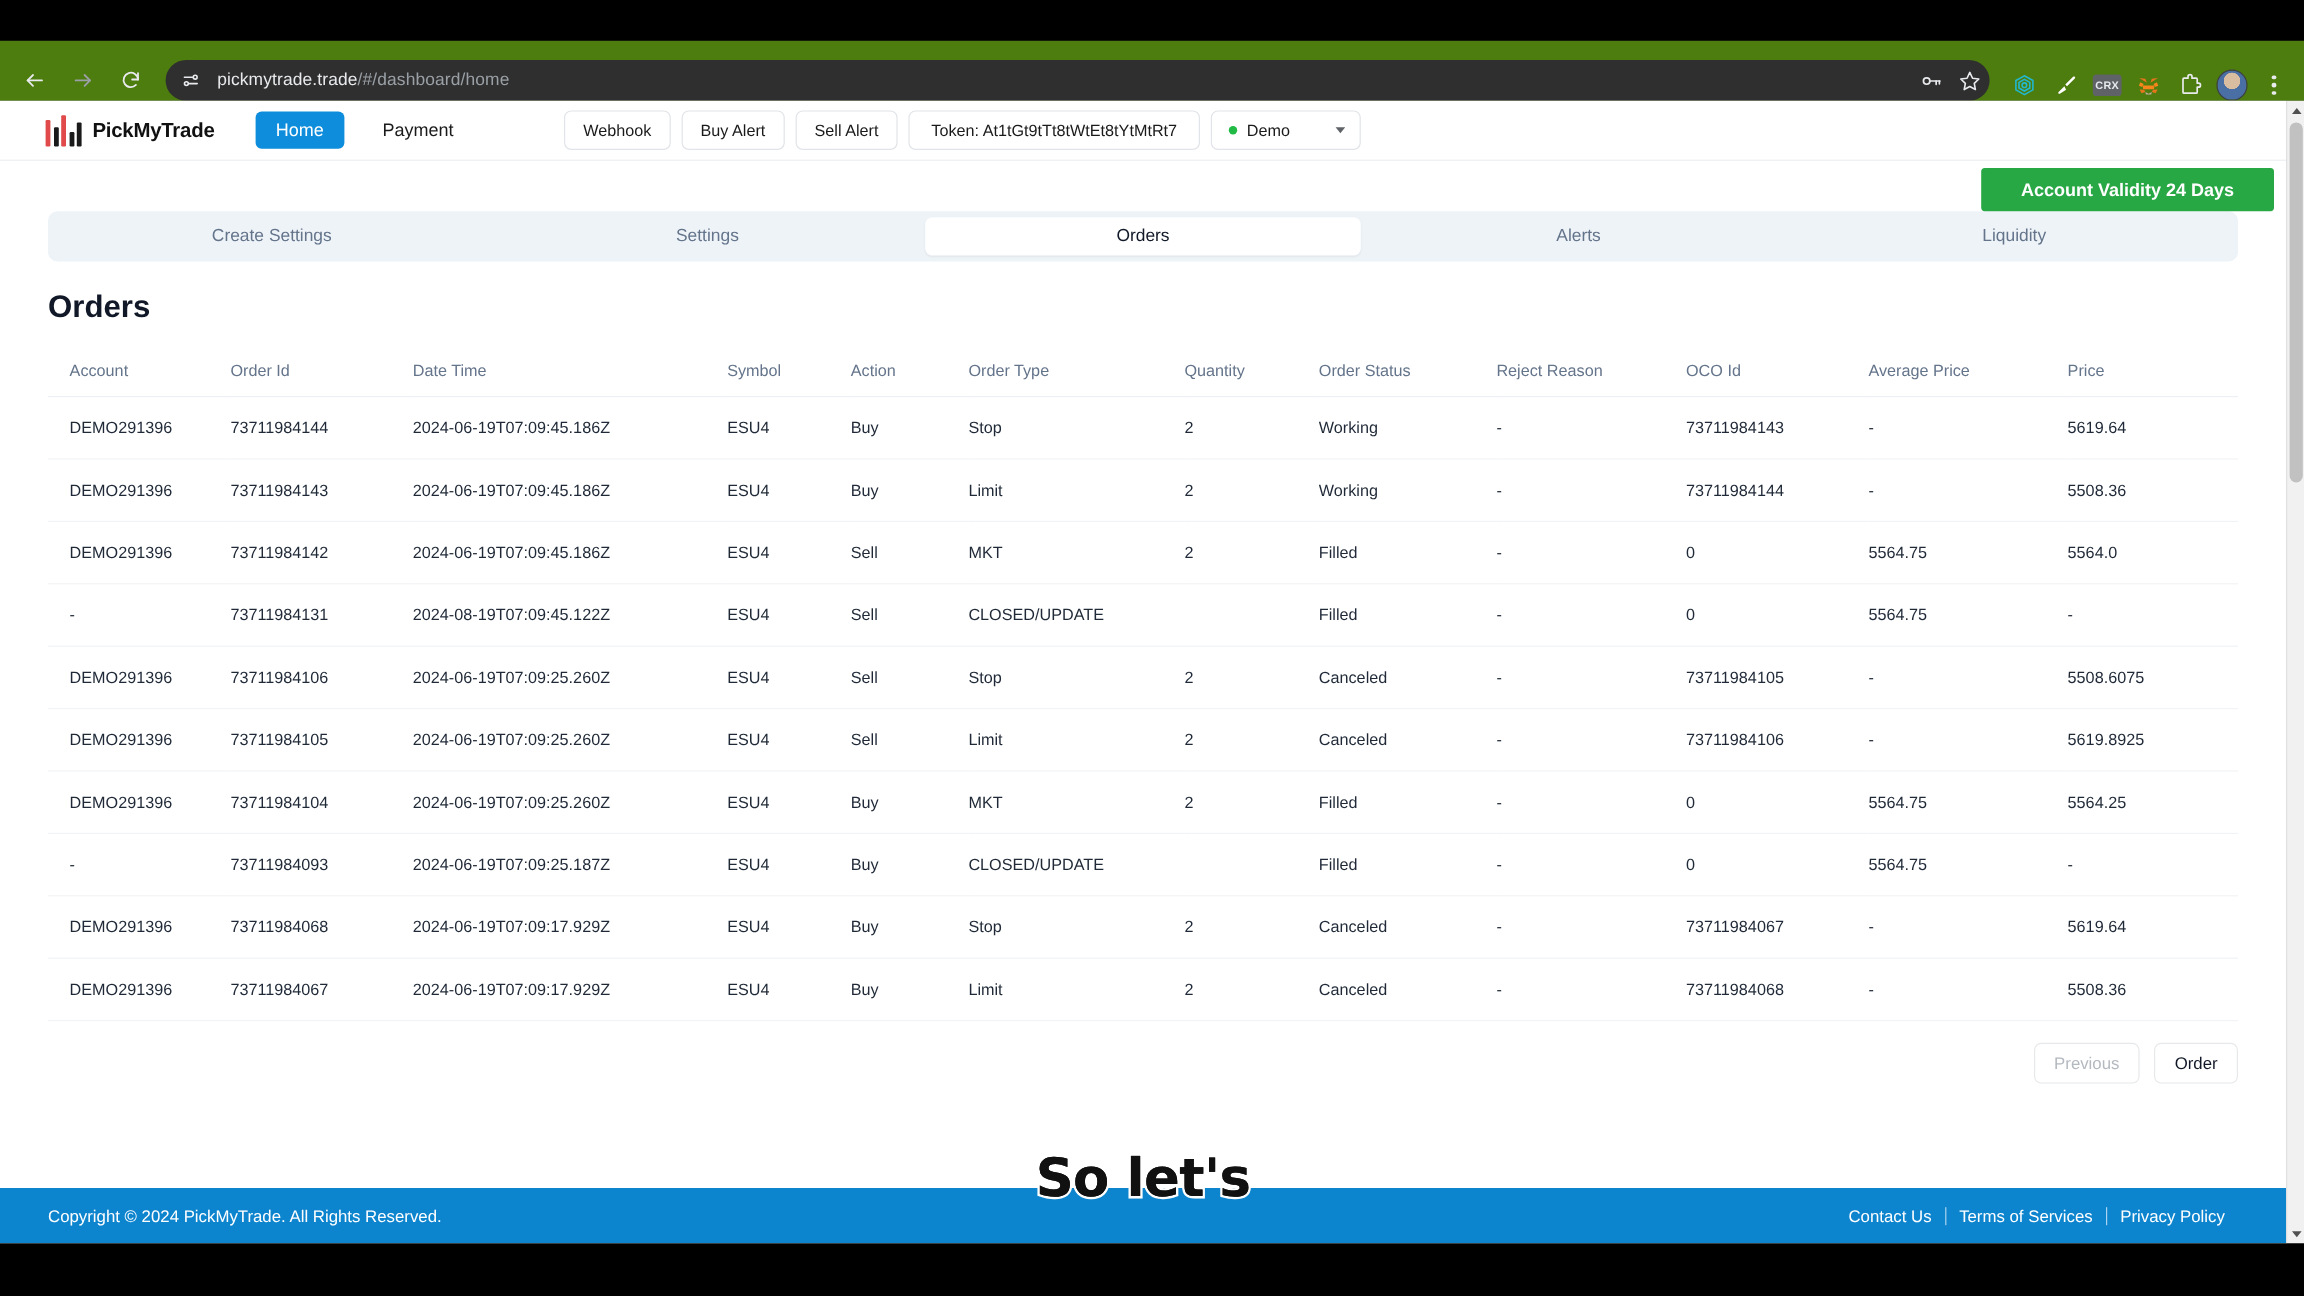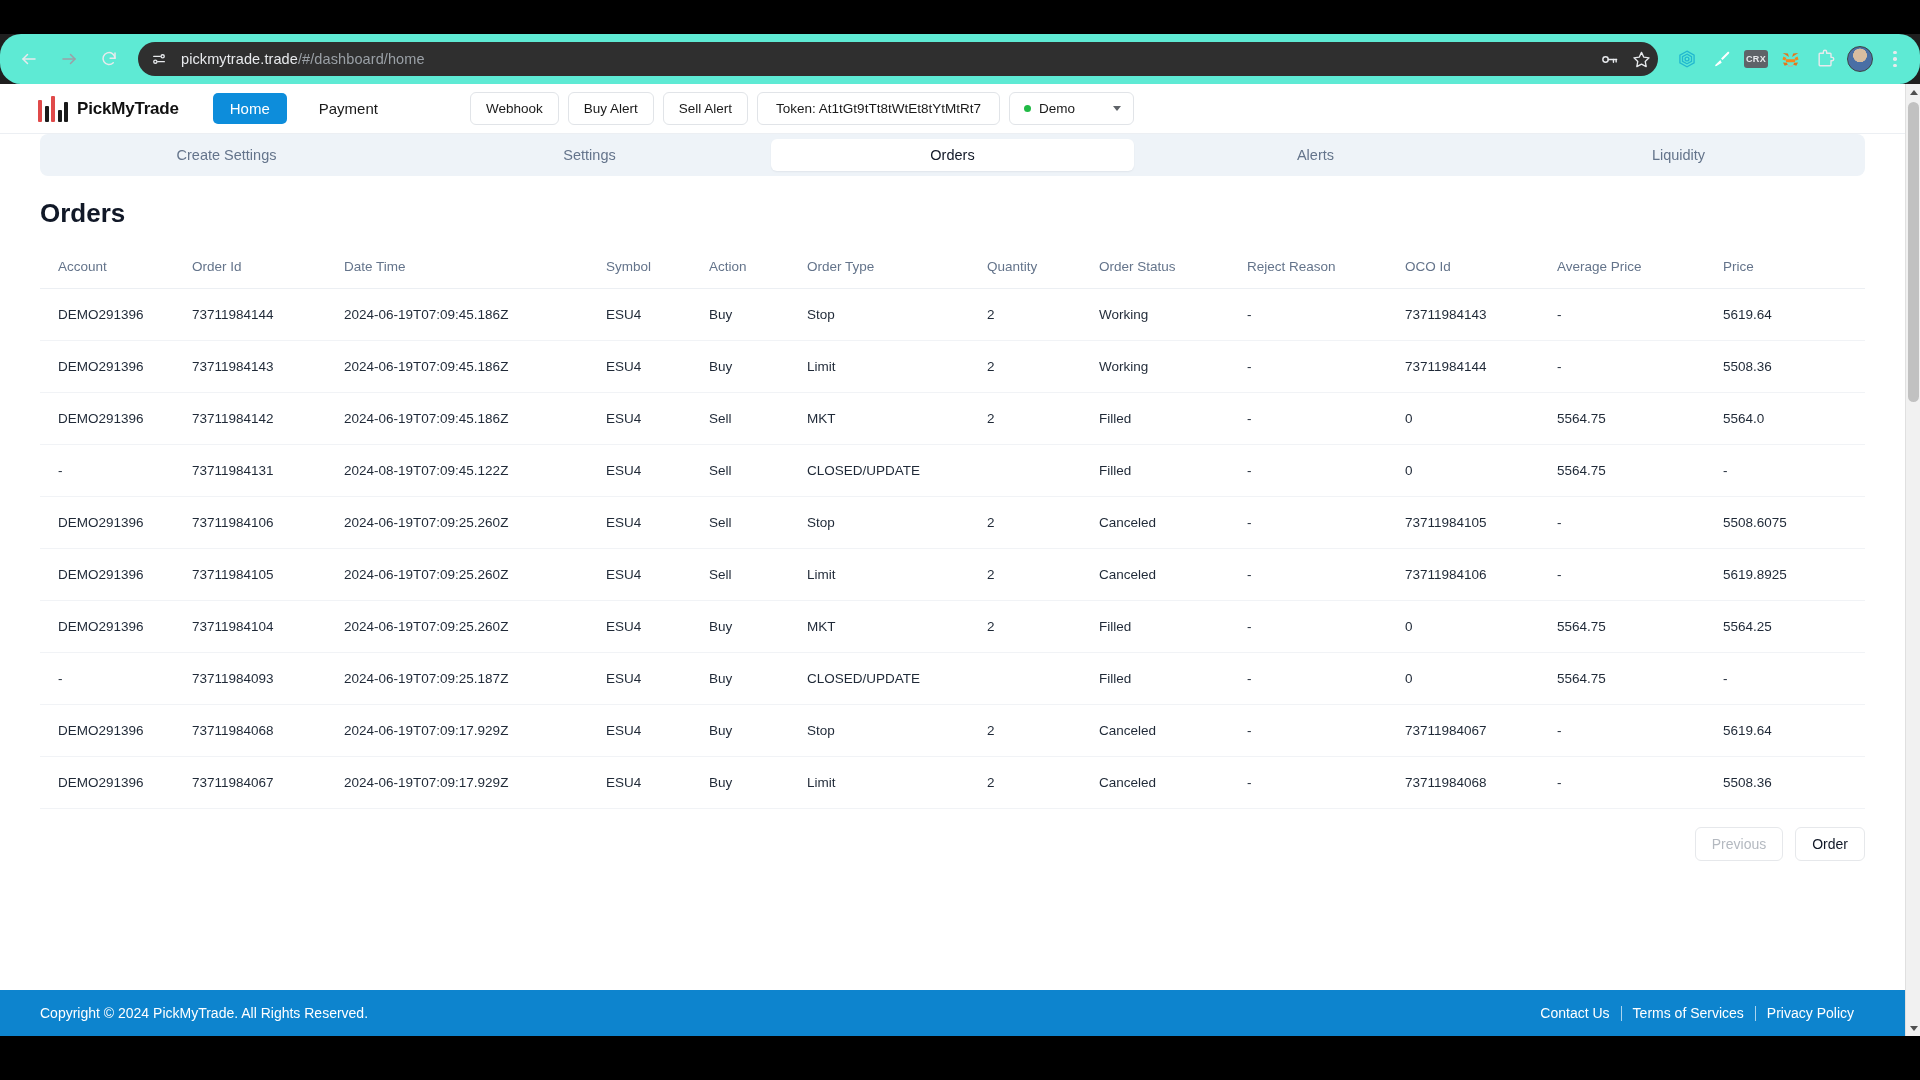--- a/index.html
+++ b/index.html
@@ -12,25 +12,24 @@
 
   
   .browser-chrome {
     width: 1920px; height: 84px;
     background: #1f1f1f;
     position: relative;
   }
   .tabstrip { height: 34px; background: #000; }
   .toolbar {
     height: 50px;
-    display: flex; align-items: center;
+    display: flex; align-items: flex-end;
     padding: 0 12px;
     gap: 6px;
-    background: #5eead4;
-    border-radius: 21px;
+    background: #4d7c0f;
   }
   .nav-btn {
     width: 34px; height: 34px;
     display: flex; align-items: center; justify-content: center;
     border-radius: 50%;
     flex: 0 0 auto;
   }
   .nav-btn svg { display: block; }
   .omnibox {
     flex: 1 1 auto;
@@ -375,20 +374,23 @@
           <span style="display:flex;align-items:center;gap:8px;">
             <span class="dot" style="background:#21ba45"></span>
             <span>Demo</span>
           </span>
           <span class="chev"></span>
         </div>
       </div>
 
     </div>
 
+    <div class="validity-row">
+      <div class="validity">Account Validity 24 Days</div>
+    </div>
 
     <div class="tabs-wrap">
       <div class="tabs">
         <div class="tab">Create Settings</div>
         <div class="tab">Settings</div>
         <div class="tab active">Orders</div>
         <div class="tab">Alerts</div>
         <div class="tab">Liquidity</div>
       </div>
     </div>
@@ -569,20 +571,23 @@
       <span>Copyright © 2024 PickMyTrade. All Rights Reserved.</span>
       <span class="footer-links">
         <a href="#">Contact Us</a>
         <span class="sep"></span>
         <a href="#">Terms of Services</a>
         <span class="sep"></span>
         <a href="#">Privacy Policy</a>
       </span>
     </div>
 
+    <div class="caption-overlay">
+      <span class="inner">So let's</span>
+    </div>
   </div>
 
   <div class="scrollbar">
     <div class="arrow up">
         <span class="tri-up"></span>
       </div>
     <div class="thumb"></div>
     <div class="arrow down">
         <span class="tri-down"></span>
       </div>

